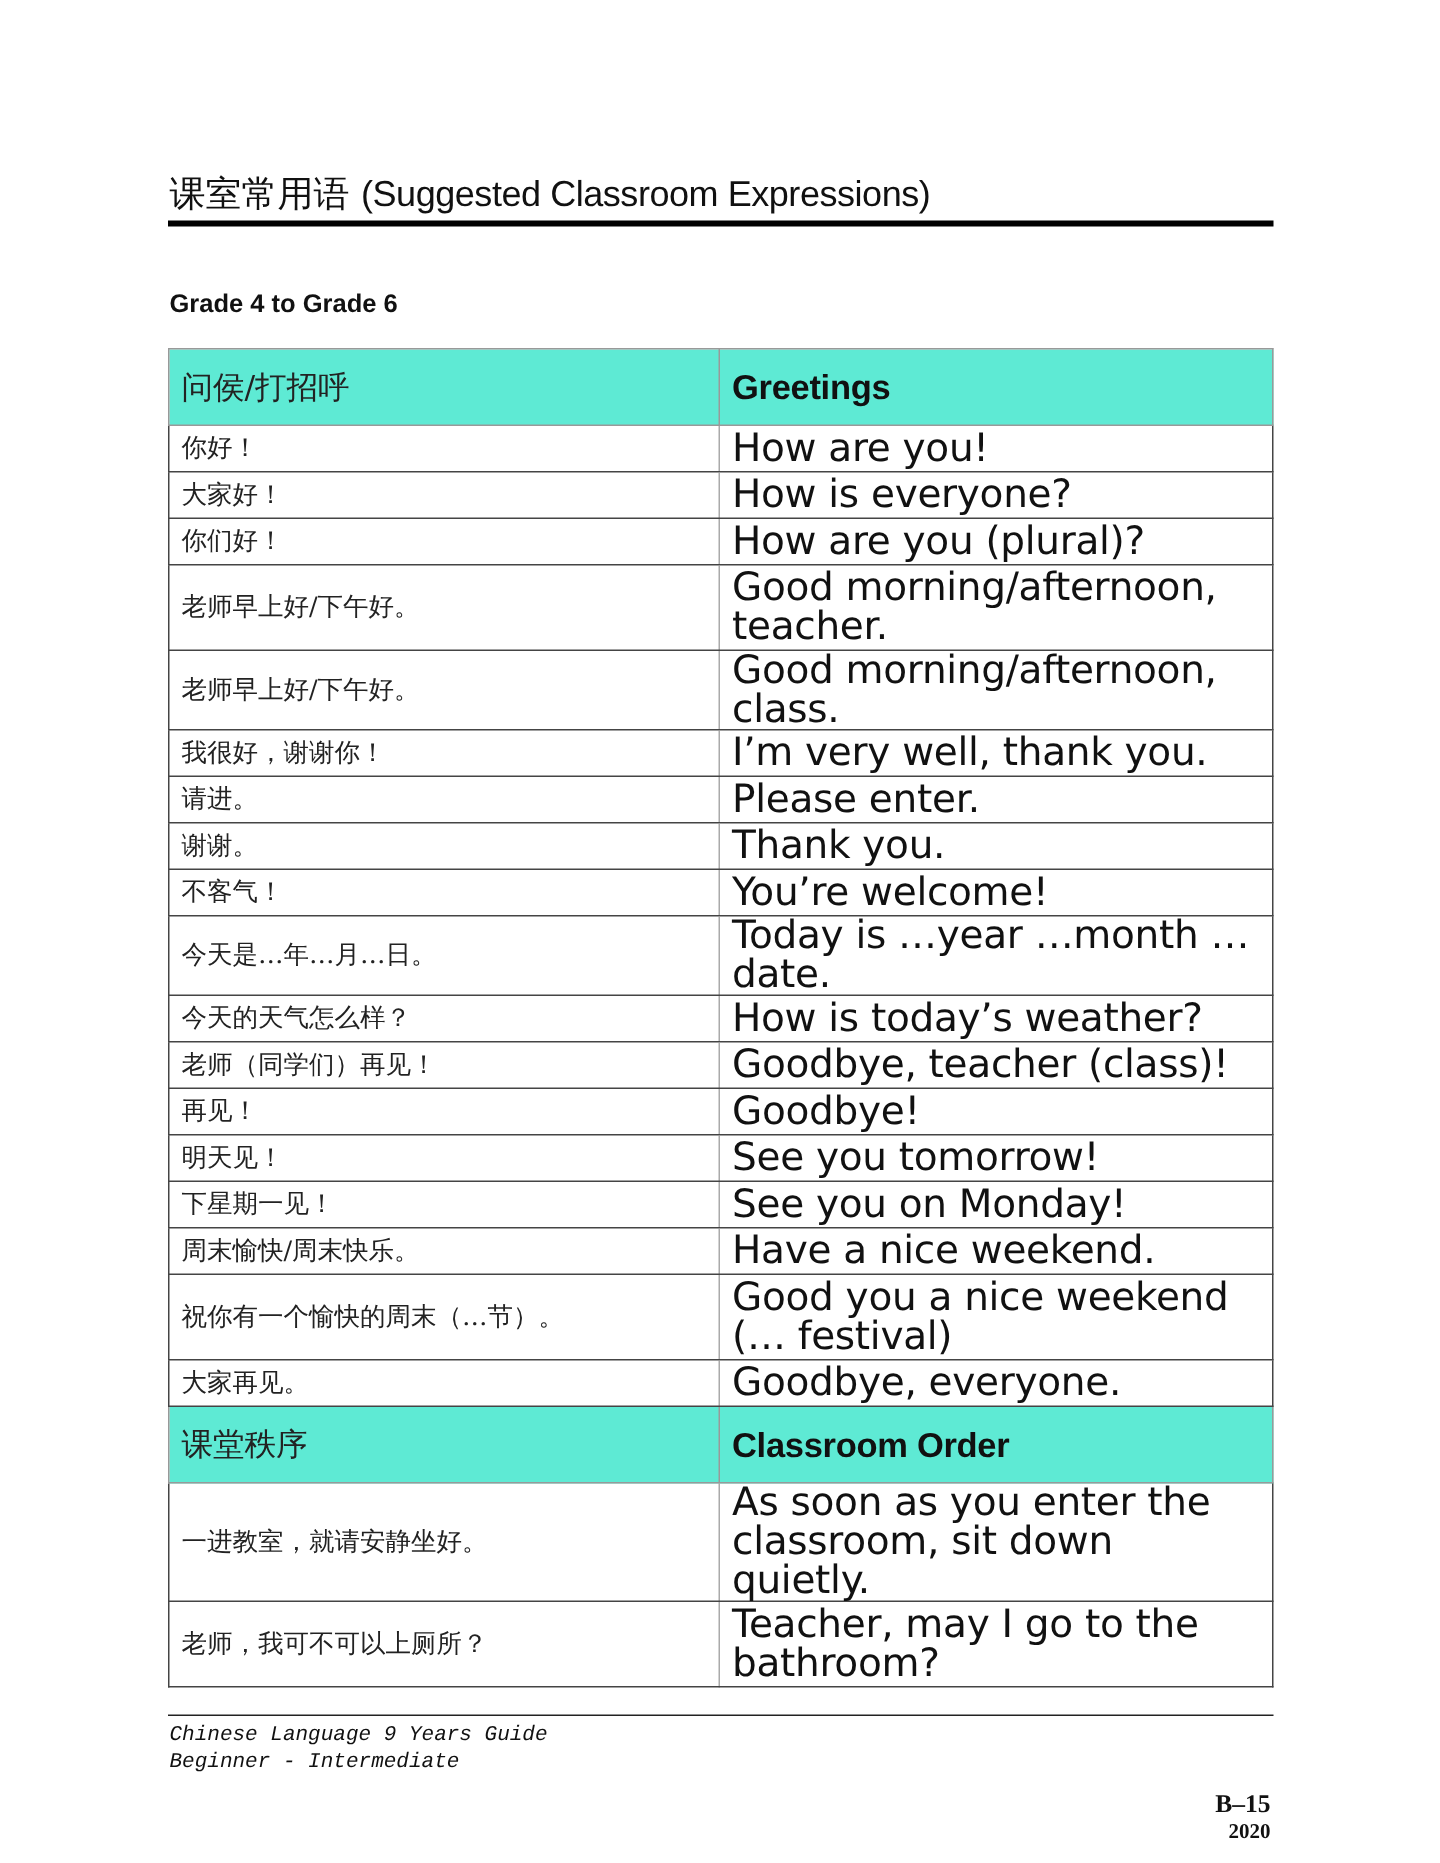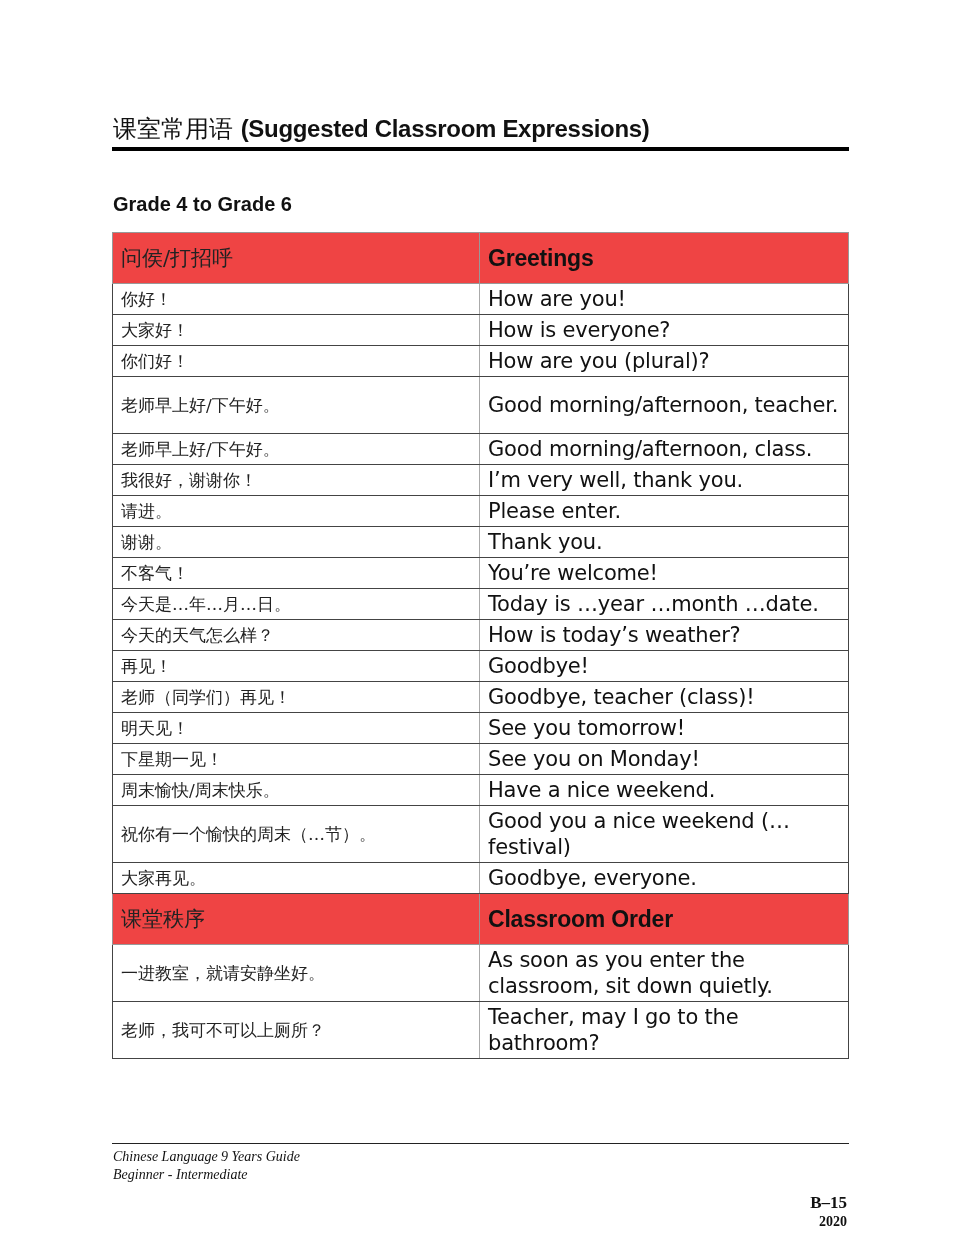--- a/index.html
+++ b/index.html
@@ -1,32 +1,32 @@
 <!DOCTYPE html>
 <html><head>
 <meta charset="utf-8">
 <style>
   html, body { margin: 0; padding: 0; background: #ffffff; }
   body { width: 960px; height: 1242px; position: relative; overflow: hidden; font-family: "DejaVu Sans", sans-serif; color: #111; }
   .title { position: absolute; left: 113px; top: 112px; font-size: 24px; line-height: 34px; white-space: nowrap; }
   .title .zh { font-family: "DejaVu Serif", serif; font-weight: normal; }
-  .title .en { font-family: "Liberation Sans", sans-serif; font-weight: bold; letter-spacing: -0.3px; }
+  .title .en { font-family: "Liberation Sans", sans-serif; font-weight: normal; letter-spacing: -0.3px; }
   .title-rule { position: absolute; left: 112px; top: 147px; width: 737px; height: 4px; background: #000; }
-  .subtitle { position: absolute; left: 113px; top: 193px; font-family: "Liberation Sans", sans-serif; font-weight: bold; font-size: 20px; }
+  .subtitle { position: absolute; left: 113px; top: 193px; font-family: "Liberation Sans", sans-serif; font-weight: bold; font-size: 17px; }
   table.phr { position: absolute; left: 112px; top: 232px; width: 736px; border-collapse: collapse; table-layout: fixed; }
   table.phr td { border: 1px solid #444; padding: 0 8px; vertical-align: middle; font-size: 20px; line-height: 26px; }
   table.phr td.zh { font-family: "DejaVu Serif", serif; font-size: 17px; color: #222; border-right: 1px solid #aaa; }
-  table.phr td.en { font-family: "DejaVu Sans", sans-serif; font-size: 21px; letter-spacing: -0.2px; color: #111; }
-  table.phr tr.head td { background: #ef4444; height: 50px; border-color: #999; }
+  table.phr td.en { font-family: "DejaVu Sans", sans-serif; font-size: 26px; letter-spacing: -0.2px; color: #111; }
+  table.phr tr.head td { background: #5eead4; height: 50px; border-color: #999; }
   table.phr tr.head td.en { font-family: "Liberation Sans", sans-serif; font-weight: bold; font-size: 23px; }
   table.phr tr.head td.zh { font-size: 21px; }
   table.phr tr.r1 td { height: 30px; }
   table.phr tr.r2 td { height: 56px; }
   .footer-rule { position: absolute; left: 112px; top: 1143px; width: 737px; height: 1px; background: #222; }
-  .footer-left { position: absolute; left: 113px; top: 1148px; font-family: Liberation Serif, serif; font-style: italic; font-size: 14px; line-height: 18px; }
+  .footer-left { position: absolute; left: 113px; top: 1148px; font-family: Liberation Mono, monospace; font-style: italic; font-size: 14px; line-height: 18px; }
   .footer-right { position: absolute; right: 113px; top: 1148px; font-family: "Liberation Serif", serif; font-weight: bold; text-align: right; margin-top: 45px; }
   .footer-right .page { font-size: 17px; line-height: 20px; }
   .footer-right .year { font-size: 14px; line-height: 18px; }
 </style>
 </head>
 <body>
 
 <div class="title">
   <span class="zh">课室常用语</span>
   <span class="en">(Suggested Classroom Expressions)</span>
@@ -83,26 +83,26 @@
       </tr>
     <tr class="r1">
         <td class="zh">今天是…年…月…日。</td>
         <td class="en">Today is …year …month …date.</td>
       </tr>
     <tr class="r1">
         <td class="zh">今天的天气怎么样？</td>
         <td class="en">How is today’s weather?</td>
       </tr>
     <tr class="r1">
+        <td class="zh">老师（同学们）再见！</td>
+        <td class="en">Goodbye, teacher (class)!</td>
+      </tr>
+    <tr class="r1">
         <td class="zh">再见！</td>
         <td class="en">Goodbye!</td>
-      </tr>
-    <tr class="r1">
-        <td class="zh">老师（同学们）再见！</td>
-        <td class="en">Goodbye, teacher (class)!</td>
       </tr>
     <tr class="r1">
         <td class="zh">明天见！</td>
         <td class="en">See you tomorrow!</td>
       </tr>
     <tr class="r1">
         <td class="zh">下星期一见！</td>
         <td class="en">See you on Monday!</td>
       </tr>
     <tr class="r1">

